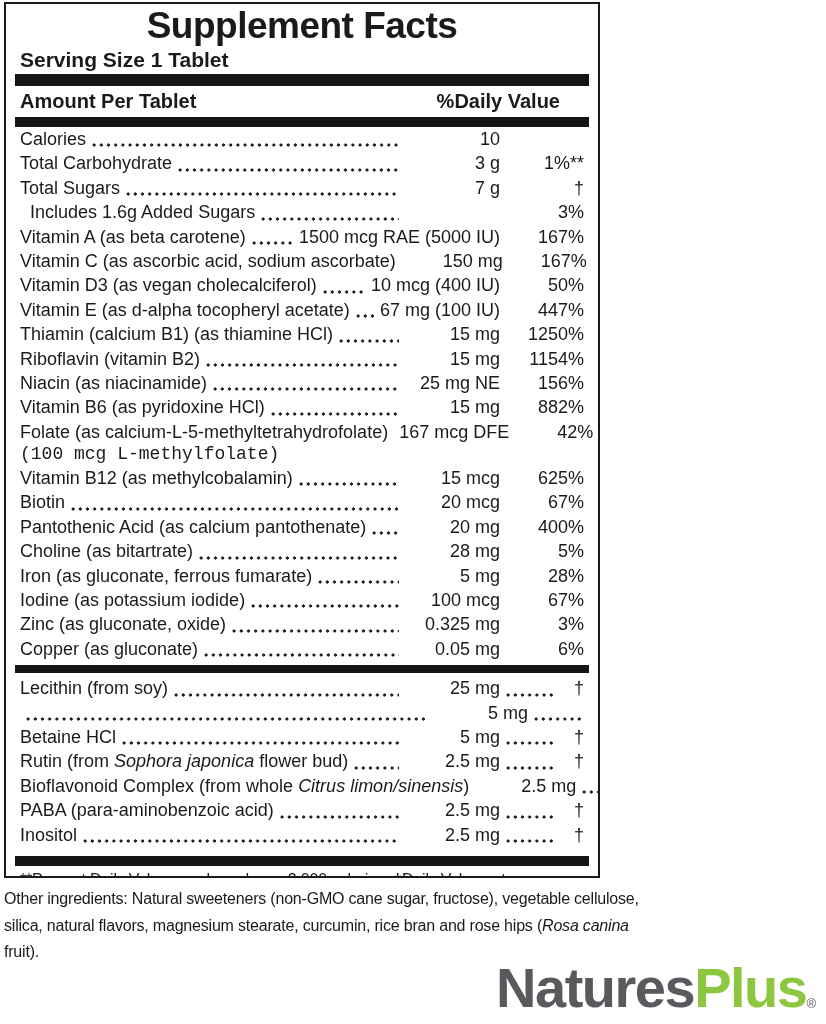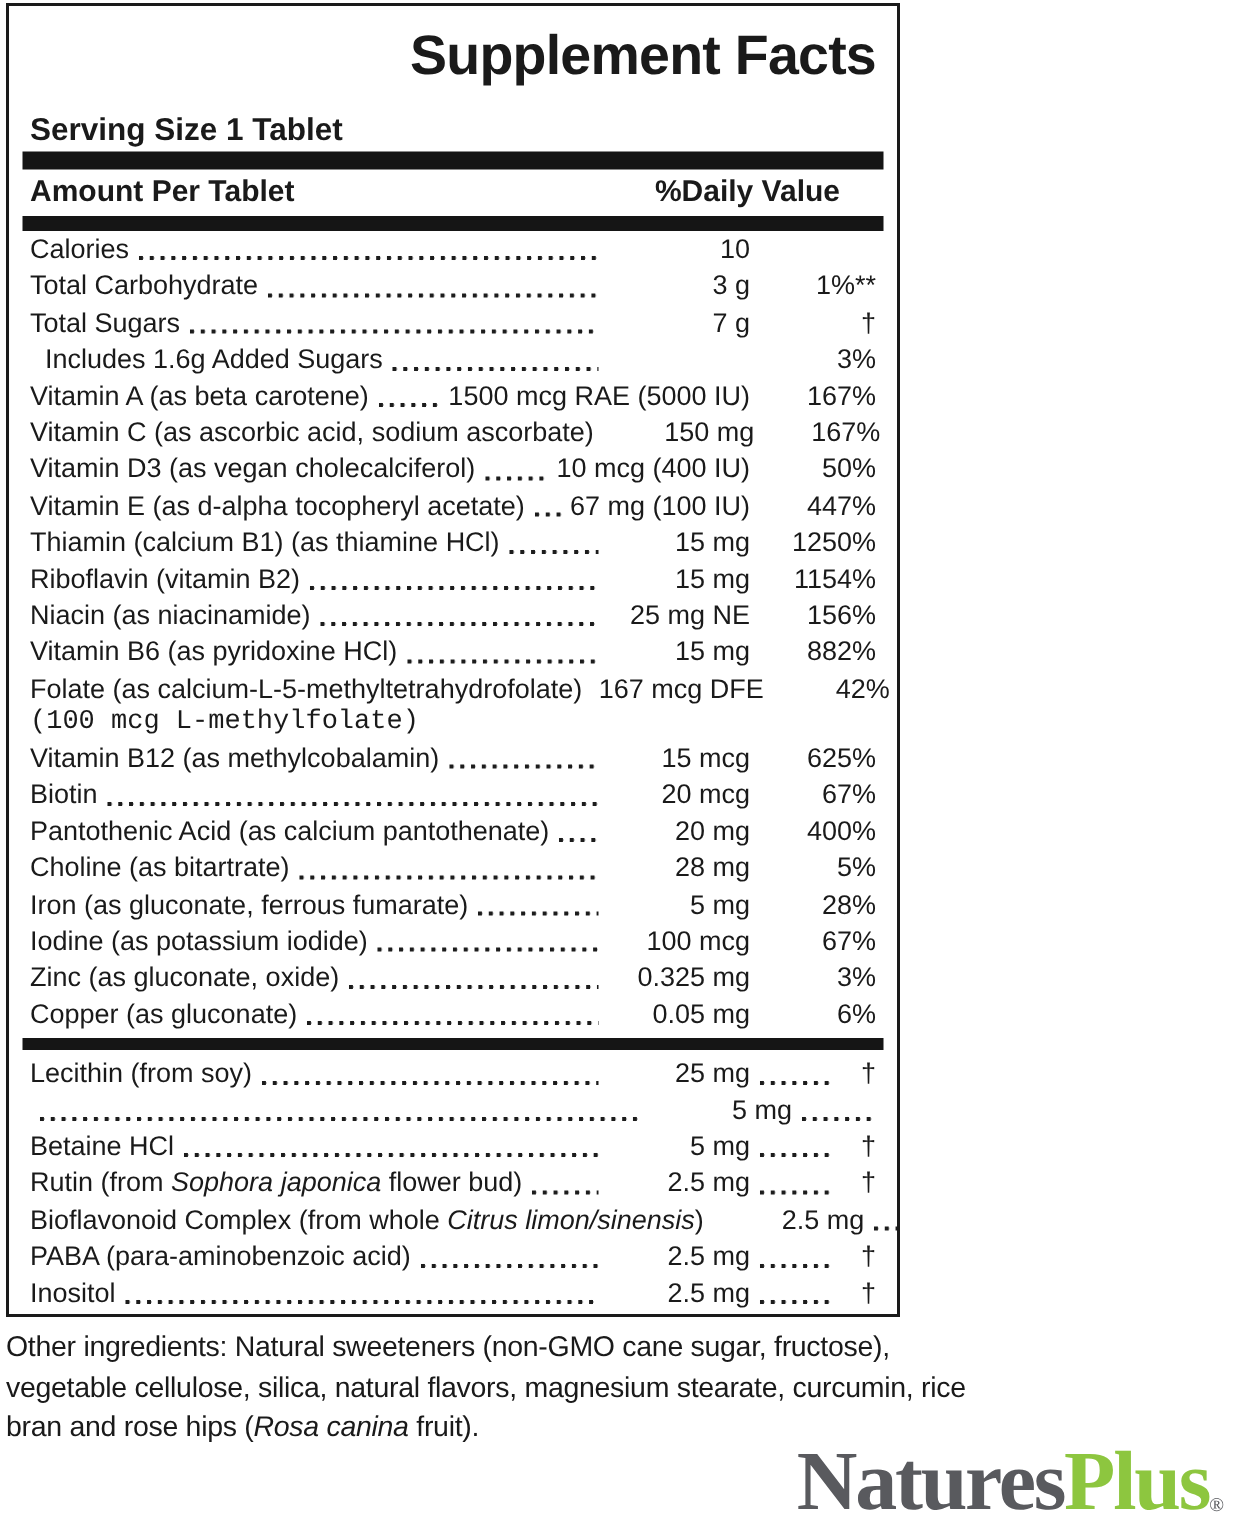--- a/index.html
+++ b/index.html
@@ -7,24 +7,24 @@
     width:826px;height:1024px;position:relative;background:#fff;
     font-family:"Liberation Sans","DejaVu Sans",sans-serif;
     color:#1a1a1a;overflow:hidden;
   }
   .panel{
     position:absolute;left:4px;top:2px;width:596px;height:876px;
     border:2px solid #1a1a1a;box-sizing:border-box;
     padding:0 14px;background:#fff;overflow:hidden;
   }
   .title{
-    font-size:37px;font-weight:bold;text-align:right;
-    letter-spacing:-0.5px;line-height:42px;margin-top:12px;
-  }
-  .serving{font-size:21px;font-weight:bold;line-height:25px;margin-top:16px;}
+    font-size:37px;font-weight:bold;text-align:center;
+    letter-spacing:-0.5px;line-height:42px;margin-top:1px;
+  }
+  .serving{font-size:21px;font-weight:bold;line-height:25px;margin-top:0;}
   .bar{background:#151515;margin:0 -5px;}
   .bar-thick{height:12px;margin-top:2px;}
   .bar-med{height:10px;margin-top:2px;}
   .bar-mid{height:8px;margin:4px -5px 3px;}
   .bar-bot{height:10px;margin-top:9px;}
   .colhead{
     display:flex;justify-content:space-between;align-items:center;
     font-weight:bold;font-size:20px;line-height:22px;padding:4px 0 3px;
   }
   .colhead .right{margin-right:24px;}
@@ -50,25 +50,25 @@
     background-size:7.2px 4px;background-repeat:repeat-x;
   }
   .dagger{flex:0 0 auto;width:28px;text-align:right;}
   .row.cont{justify-content:flex-start;padding-right:101px;height:22px;line-height:20px;font-family:Liberation Mono, monospace;}
   .footnote{
     display:flex;justify-content:space-between;
     font-size:16px;line-height:19px;padding-top:4px;letter-spacing:-0.2px;
   }
   .other{
     position:absolute;left:4px;top:886px;width:664px;
-    font-size:19px;line-height:26.5px;letter-spacing:-0.2px;
+    font-size:16px;line-height:26.5px;letter-spacing:-0.2px;
   }
   .logo{
     position:absolute;right:10px;bottom:8px;
-    font-family:Liberation Serif, serif;
+    font-family:Liberation Sans, sans-serif;
     font-weight:bold;font-size:56px;letter-spacing:-1.5px;line-height:1;
     white-space:nowrap;
   }
   .logo .reg{font-size:13px;font-weight:normal;letter-spacing:0;vertical-align:baseline;position:relative;bottom:-1px;}
   .it{font-style:italic;}
 </style>
 </head>
 <body>
 
 <div class="panel">

